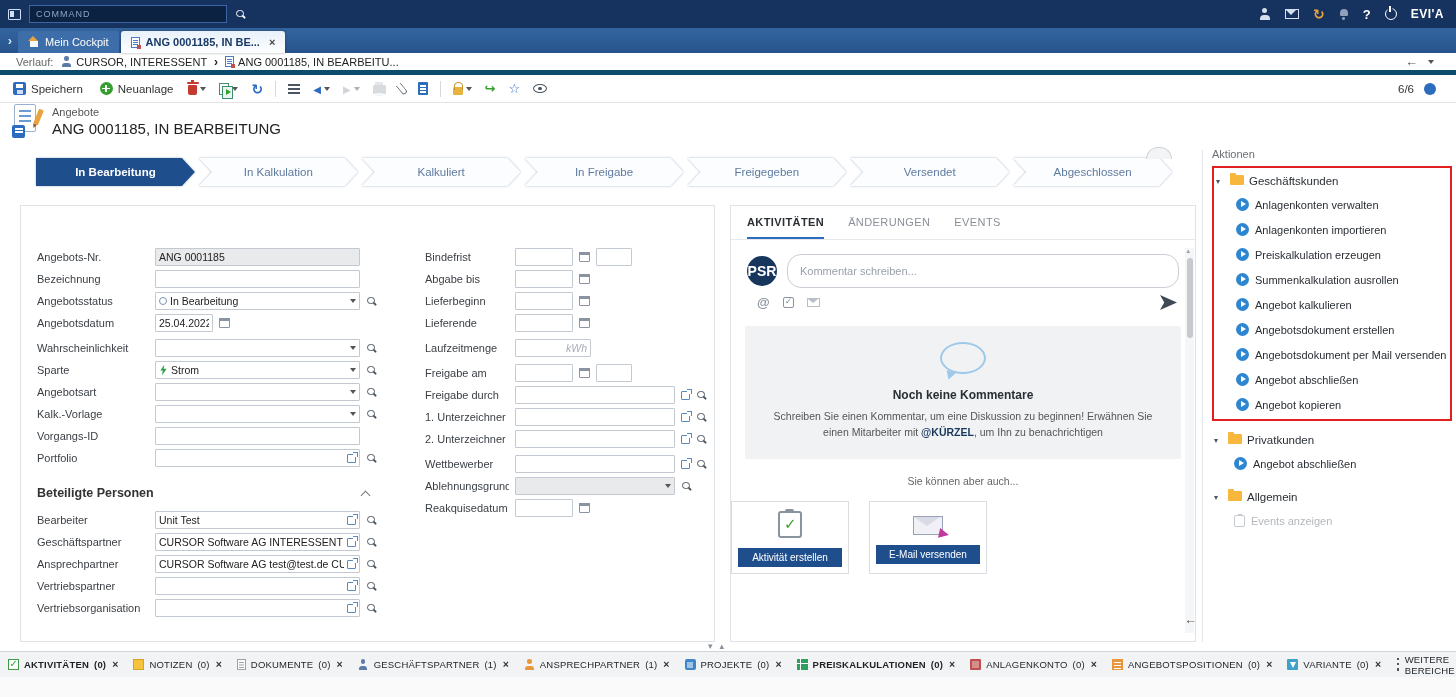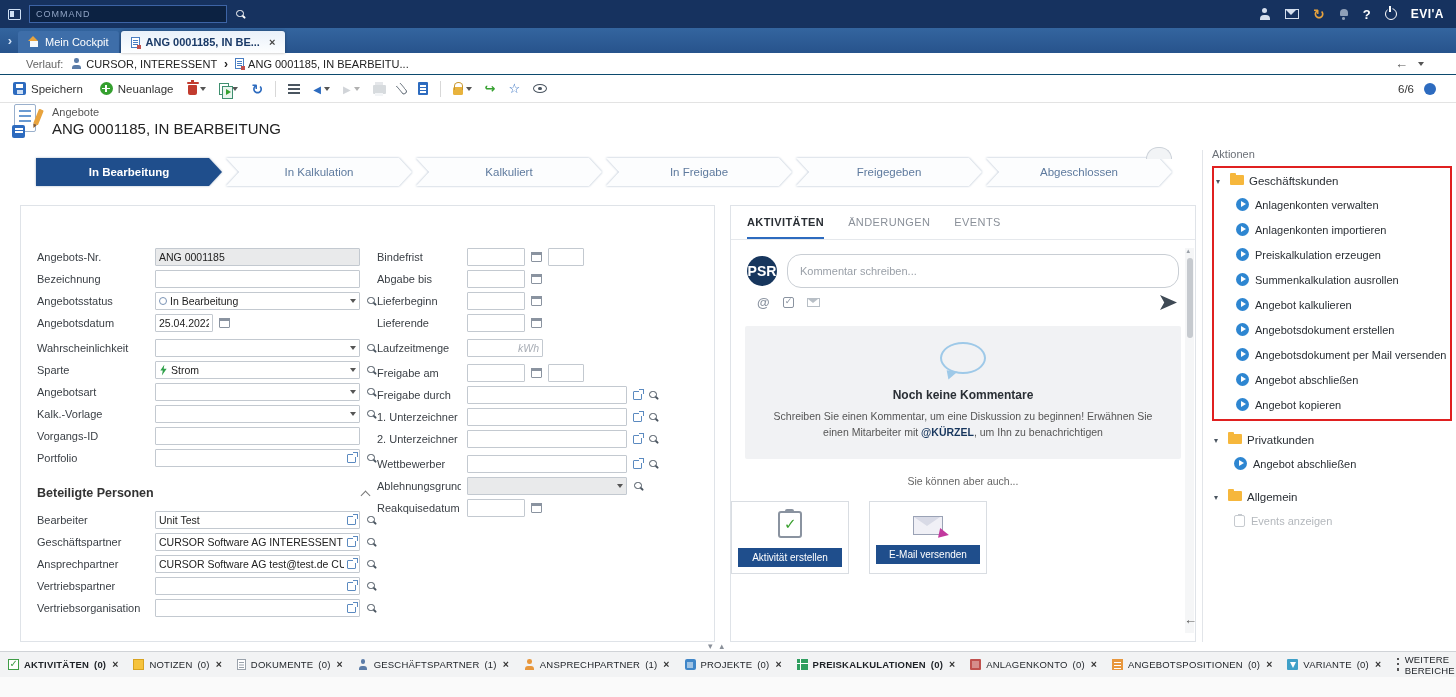--- a/index.html
+++ b/index.html
@@ -46,21 +46,21 @@
   .wtab.active{background:linear-gradient(#e9f1fa,#fdfeff);color:#1a3a67;font-weight:bold;box-shadow:0 0 3px rgba(0,0,0,.35)}
   .wtab-close{margin-left:3px;font-weight:bold;color:#444;font-size:11px;cursor:pointer}
   .ic-house{width:11px;height:10px;position:relative}
   .ic-house::before{content:"";position:absolute;bottom:0;left:1.5px;width:8px;height:6px;background:#f5f8fc}
   .ic-house::after{content:"";position:absolute;top:-1px;left:0;border-left:5.5px solid transparent;border-right:5.5px solid transparent;border-bottom:5px solid #e8a33d}
   .ic-minidoc{width:9px;height:11px;background:#fff;border:1px solid #4a7ec2;position:relative}
   .ic-minidoc::before{content:"";position:absolute;left:1px;top:2px;width:5px;height:1px;background:#4a7ec2;box-shadow:0 2px 0 #4a7ec2,0 4px 0 #4a7ec2}
   .ic-minidoc::after{content:"";position:absolute;right:-2px;bottom:-2px;width:4px;height:4px;background:#c0504d}
 
   
-  .crumbrow{position:absolute;top:53px;left:0;right:0;height:22px;background:#fff;display:flex;align-items:center;padding:0 26px;font-size:11px;color:#222;border-bottom:1px solid #0c4a6e}
+  .crumbrow{position:absolute;top:53px;left:0;right:0;height:22px;background:#fff;display:flex;align-items:center;padding:0 16px;font-size:11px;color:#222;border-bottom:5px solid #0c4a6e}
   .crumb-label{color:#666;margin-right:8px}
   .bc-items{display:flex;align-items:center}
   .bc-item{display:flex;align-items:center;gap:4px;cursor:pointer}
   .bc-sep{margin:0 7px;font-weight:bold;color:#222;font-size:12px}
   .ic-bc-person{position:relative;width:11px;height:11px}
   .ic-bc-person::before{content:"";position:absolute;top:0;left:3px;width:4.5px;height:4.5px;border-radius:50%;background:#5b7ca8}
   .ic-bc-person::after{content:"";position:absolute;bottom:0;left:1px;width:9px;height:4.5px;border-radius:3px 3px 0 0;background:#5b7ca8}
   .ic-bc-doc{width:9px;height:11px;background:#fff;border:1px solid #4a7ec2;position:relative}
   .ic-bc-doc::before{content:"";position:absolute;left:1px;top:2px;width:5px;height:1px;background:#4a7ec2;box-shadow:0 2px 0 #4a7ec2,0 4px 0 #4a7ec2}
   .ic-bc-doc::after{content:"";position:absolute;right:-2px;bottom:-2px;width:4px;height:4px;background:#c0504d}
@@ -127,21 +127,21 @@
   .stage{position:relative;height:28px;flex:1;margin-right:4px;filter:drop-shadow(0 0 1px #a9b7c9);cursor:pointer}
   .stage .shape{position:absolute;inset:0;background:#fcfdfe;clip-path:polygon(0 0,calc(100% - 13px) 0,100% 50%,calc(100% - 13px) 100%,0 100%,13px 50%)}
   .stage.first .shape{clip-path:polygon(0 0,calc(100% - 13px) 0,100% 50%,calc(100% - 13px) 100%,0 100%)}
   .stage.active .shape{background:var(--c-accent,#1f4e8c)}
   .stage .stage-label{position:absolute;inset:0;display:flex;align-items:center;justify-content:center;font-size:11.5px;color:#5e7a9e;z-index:1}
   .stage.active .stage-label{color:#fff;font-weight:bold}
   .stage-notch{position:absolute;left:1146px;top:147px;width:26px;height:12px;border:1px solid #ccd2d9;border-bottom:none;border-radius:12px 12px 0 0;background:#f2f4f6;cursor:pointer}
 
   
   .form-panel{position:absolute;top:205px;left:20px;width:695px;height:437px;background:#fff;border:1px solid #dfe3e8;padding:40px 0 0 16px;overflow:hidden}
-  .form-cols{display:flex;}
+  .form-cols{display:flex;gap:48px}
   .fcol{display:flex;flex-direction:column}
   .frow{display:flex;align-items:center;height:22px;gap:6px}
   .frow.gap{margin-top:3px}
   .flabel{font-size:11px;color:#3a3f45;flex-shrink:0;white-space:nowrap;overflow:hidden}
   .col-left .flabel{width:112px}
   .col-mid .flabel{width:84px}
   .ffield{display:flex;align-items:center;height:18px;border:1px solid #c3c9d0;background:#fff;padding:0 3px;gap:3px;border-radius:1px;cursor:text}
   .ffield.ro{background:#e9eaeb}
   .fval{font-size:10.5px;color:#222;white-space:nowrap;overflow:hidden;flex:1}
   .fval.ph{color:#a8adb5;font-style:italic;text-align:right}
@@ -398,20 +398,24 @@
       <div class="stage">
         <span class="shape"></span>
         <span class="stage-label">In Freigabe</span>
       </div>
       <div class="stage">
         <span class="shape"></span>
         <span class="stage-label">Freigegeben</span>
       </div>
       <div class="stage">
         <span class="shape"></span>
+        <span class="stage-label">Versendet</span>
+      </div>
+      <div class="stage">
+        <span class="shape"></span>
         <span class="stage-label">Abgeschlossen</span>
       </div>
     </div>
   <div class="stage-notch"></div>
 
   <div class="form-panel">
     <div class="form-cols">
       <div class="fcol col-left">
         <div class="fcol">
             <div class="frow">

